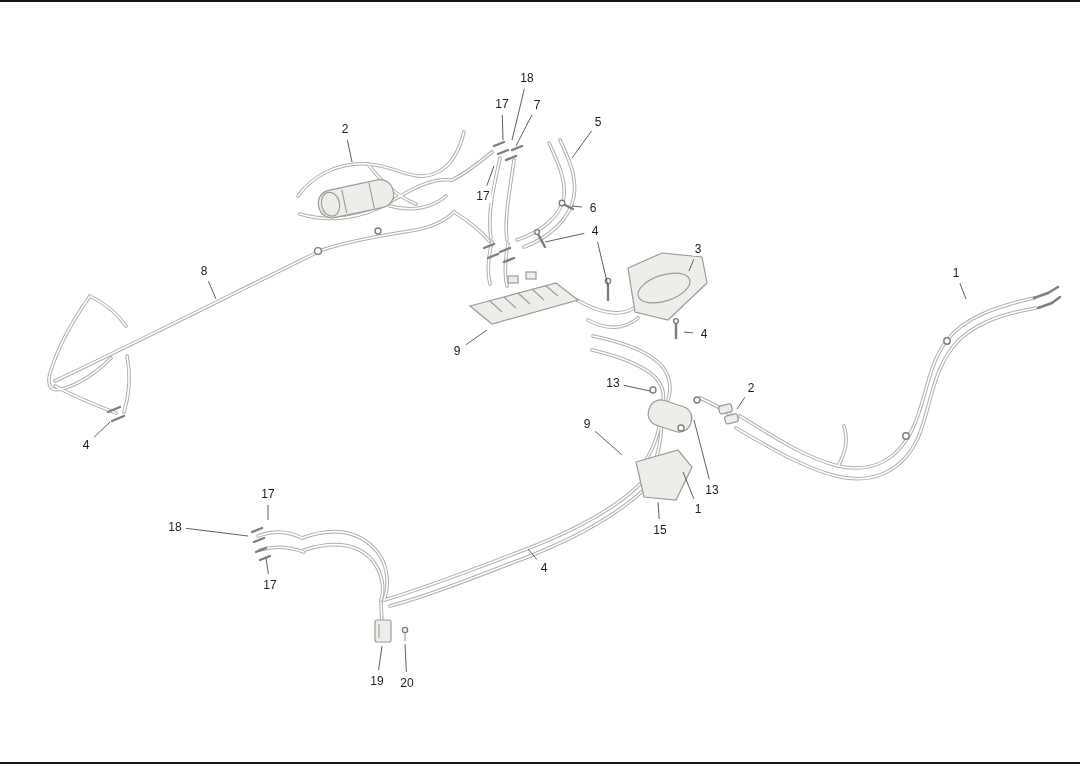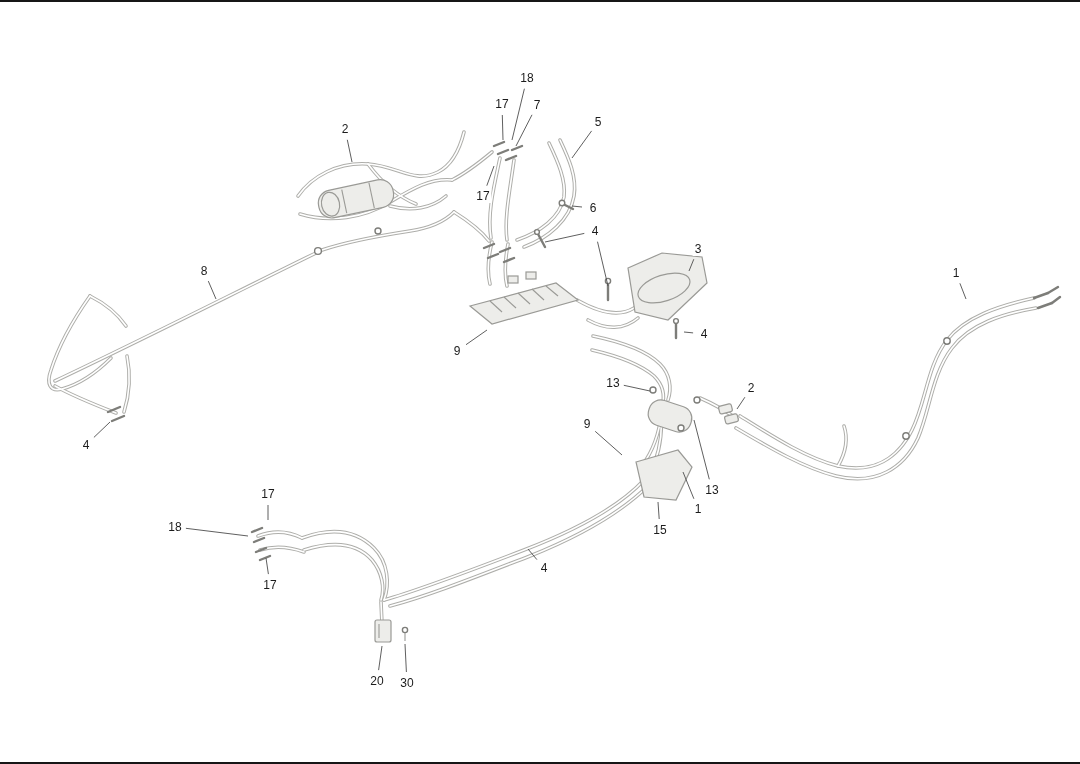--- a/index.html
+++ b/index.html
@@ -296,16 +296,16 @@
       <div class="callout" style="left: 712px; top: 490px;">13</div>
       <div class="callout" style="left: 587px; top: 424px;">9</div>
       <div class="callout" style="left: 698px; top: 509px;">1</div>
       <div class="callout" style="left: 345px; top: 129px;">2</div>
       <div class="callout" style="left: 502px; top: 104px;">17</div>
       <div class="callout" style="left: 483px; top: 196px;">17</div>
       <div class="callout" style="left: 268px; top: 494px;">17</div>
       <div class="callout" style="left: 270px; top: 585px;">17</div>
       <div class="callout" style="left: 527px; top: 78px;">18</div>
       <div class="callout" style="left: 175px; top: 527px;">18</div>
-      <div class="callout" style="left: 377px; top: 681px;">20</div>
-      <div class="callout" style="left: 407px; top: 683px;">30</div>
+      <div class="callout" style="left: 377px; top: 681px;">19</div>
+      <div class="callout" style="left: 407px; top: 683px;">20</div>
     </div>
 </div>
 
 </body></html>

